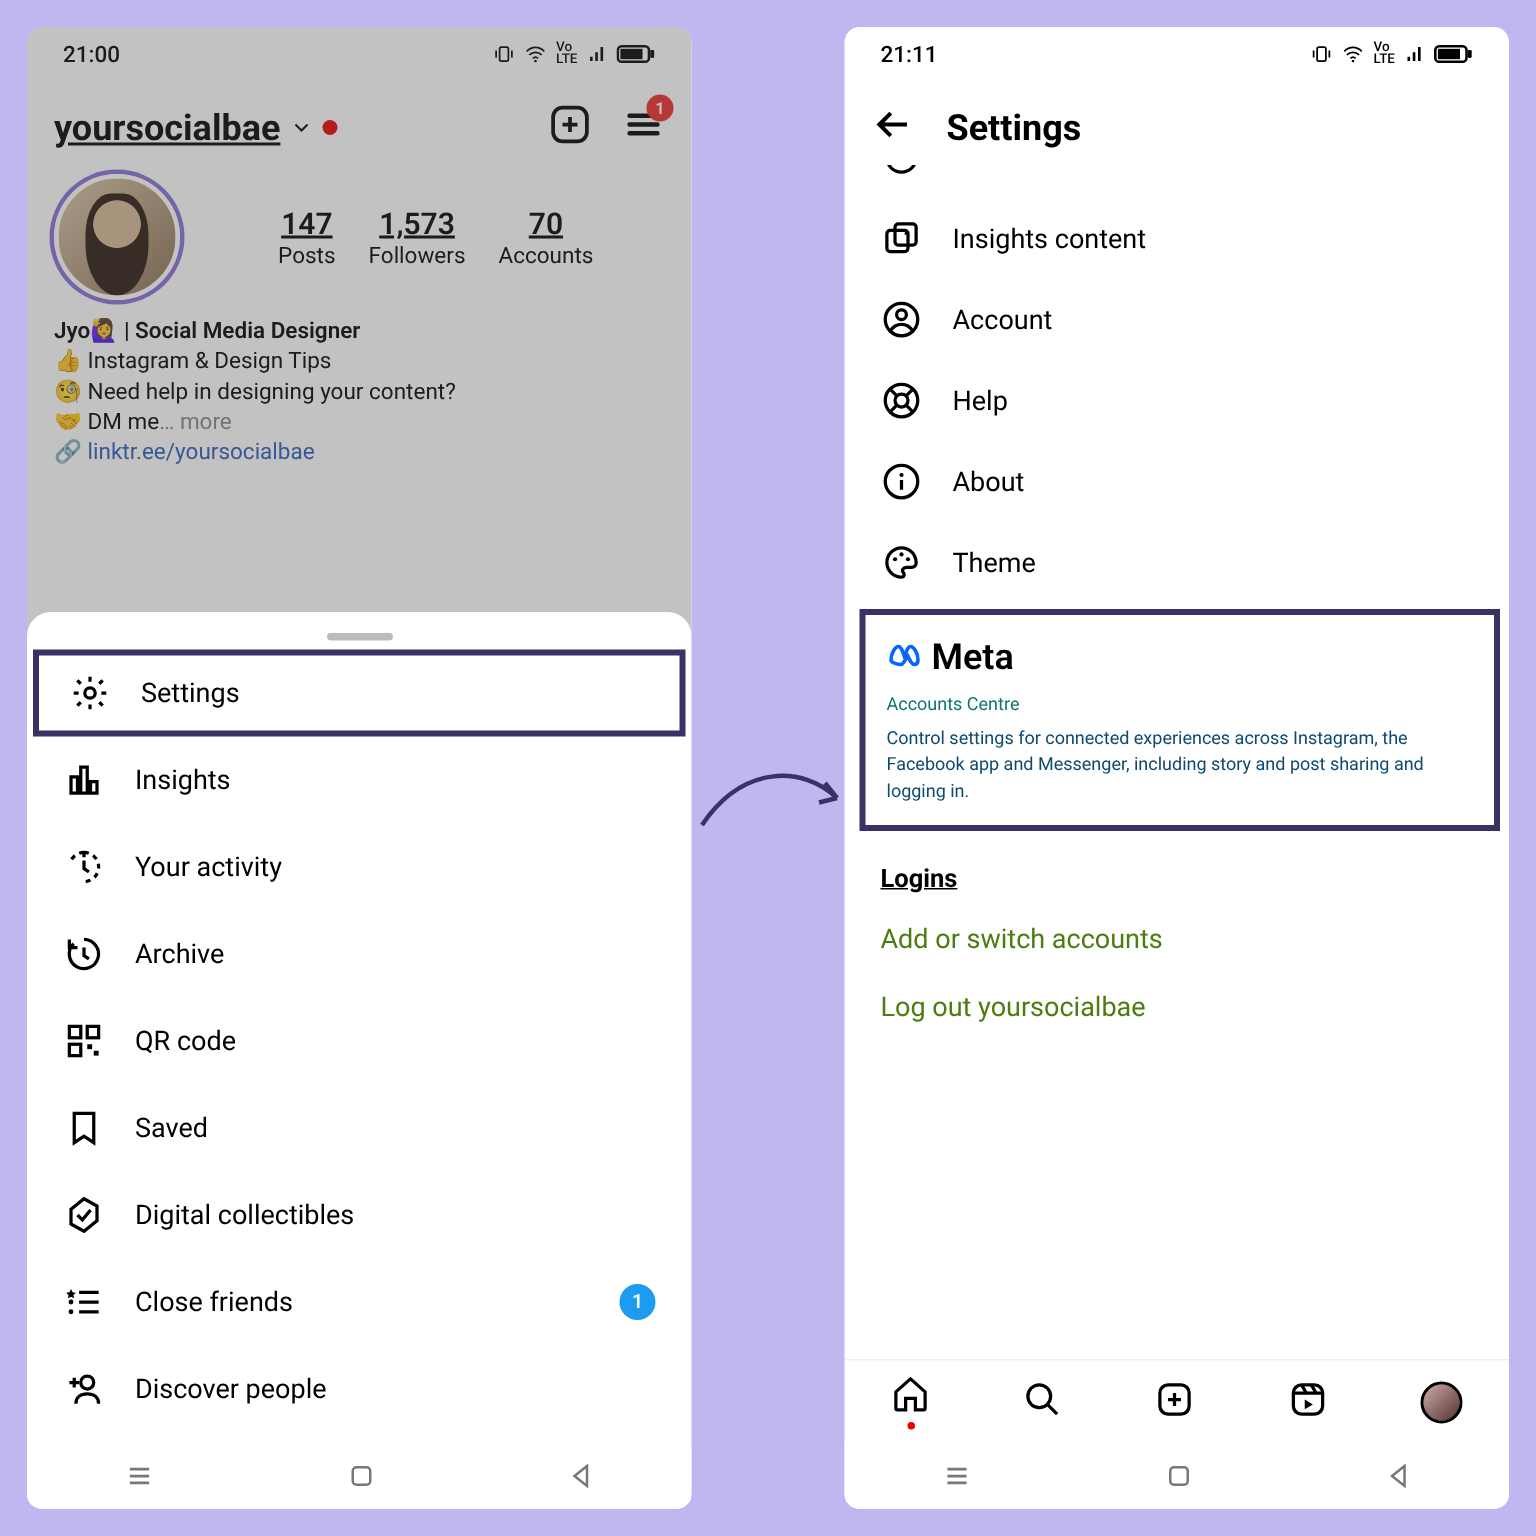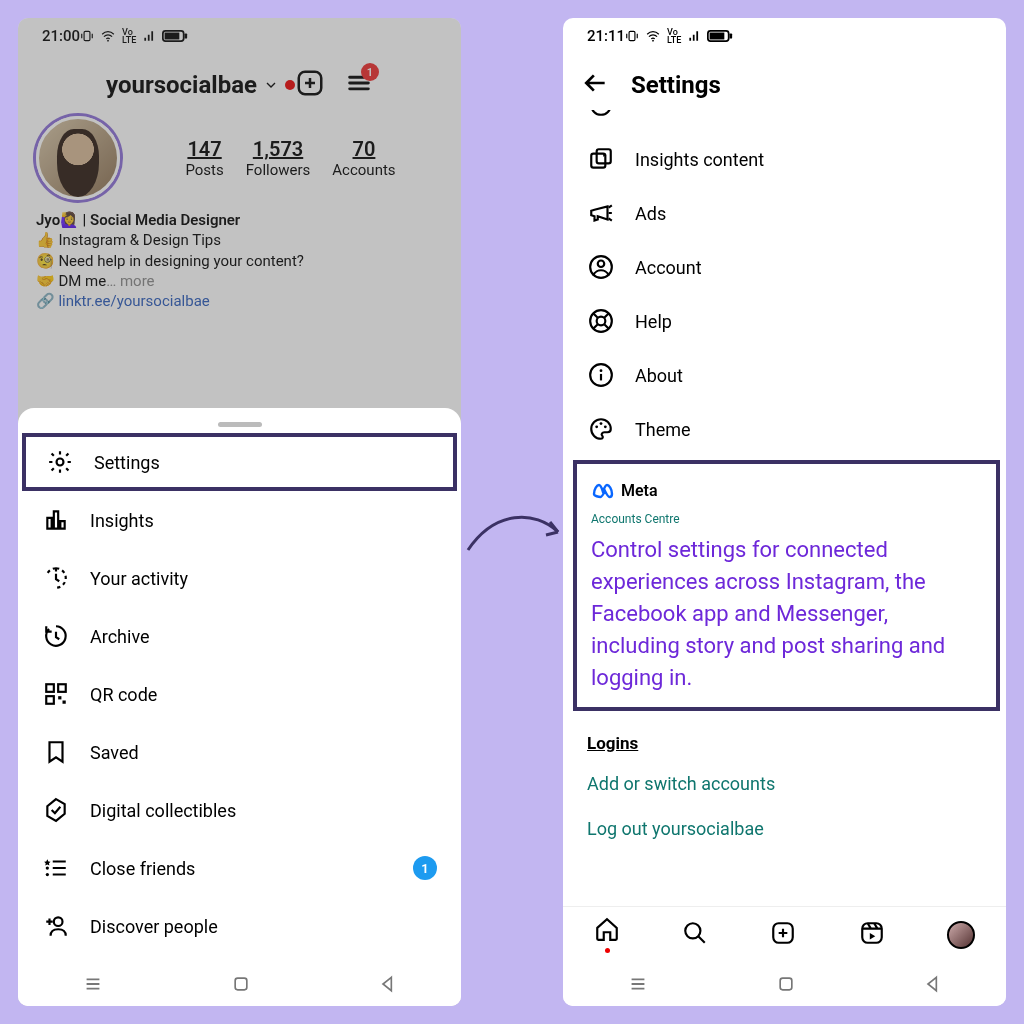--- a/index.html
+++ b/index.html
@@ -20,35 +20,37 @@
     border-radius: 10px;
     position: relative;
     overflow: hidden;
     display: flex;
     flex-direction: column;
   }
   
   .statusbar {
     height: 36px;
     display: flex;
+    justify-content: space-between;
     align-items: center;
     padding: 0 24px;
     font-size: 15px;
     font-weight: 500;
   }
   .statusbar .right { display: flex; gap: 6px; align-items: center; }
   
   .profile-area {
     padding: 14px 18px 0 18px;
   }
   .username-row {
     display: flex;
-    justify-content: center;
+    justify-content: space-between;
     align-items: center;
     margin-bottom: 14px;
+    text-decoration: underline;
   }
   .username {
     font-size: 24px;
     font-weight: 700;
     display: flex;
     align-items: center;
     gap: 6px;
   }
   .username .red-dot { width: 10px; height: 10px; background: #e00; border-radius: 50%; }
   .header-icons { display: flex; gap: 20px; align-items: center; }
@@ -174,26 +176,26 @@
     gap: 20px;
     padding: 14px 20px;
     font-size: 18px;
   }
   .set-item.clipped { padding-top: 0; height: 22px; overflow: hidden; align-items: flex-end; }
   .meta-box {
     border: 4px solid #3b3164;
     margin: 4px 6px;
     padding: 14px 14px;
   }
-  .meta-label { display: flex; align-items: center; gap: 6px; font-size: 16px; font-weight: 600; }
+  .meta-label { display: flex; gap: 6px; font-size: 24px; font-weight: 600; }
   .meta-label svg { flex-shrink: 0; }
   .accounts-link { color: #0f766e; font-size: 12px; margin: 10px 0 8px 0; }
-  .accounts-desc { color: #6d28d9; font-size: 22px; line-height: 1.45; }
+  .accounts-desc { color: #0c4a6e; font-size: 12px; line-height: 1.45; }
   .section-hdr { font-size: 17px; font-weight: 700; padding: 18px 20px 8px 20px; text-decoration: underline; }
-  .blue-link { color: #0f766e; font-size: 18px; padding: 12px 20px; }
+  .blue-link { color: #4d7c0f; font-size: 18px; padding: 12px 20px; }
   .ig-nav {
     height: 56px;
     display: flex;
     justify-content: space-around;
     align-items: center;
     border-top: 1px solid #eee;
   }
   .ig-nav .mini-avatar {
     width: 28px; height: 28px; border-radius: 50%;
     background: linear-gradient(135deg,#caa,#533);
@@ -459,29 +461,20 @@
       <span class="menu-icon">
         <svg width="26" height="26" viewBox="0 0 24 24">
             <rect x="3" y="7" width="13" height="13" rx="2" fill="none" stroke="#000" stroke-width="2"></rect>
             <rect x="8" y="3" width="13" height="13" rx="2" fill="none" stroke="#000" stroke-width="2"></rect>
             <path d="M14 7v3l3-1.5z" fill="#000"></path>
           </svg>
       </span>
       <span>Insights content</span>
     </div>
 
-    <div class="set-item">
-      <span class="menu-icon">
-        <svg width="26" height="26" viewBox="0 0 24 24">
-            <path d="M3 10v4l3 1v4l3-1v-3l9 3V6L6 9z" fill="none" stroke="#000" stroke-width="2"></path>
-            <path d="M19 7l3-2M19 12h3M19 17l3 2" stroke="#000" stroke-width="2"></path>
-          </svg>
-      </span>
-      <span>Ads</span>
-    </div>
 
     <div class="set-item">
       <span class="menu-icon">
         <svg width="26" height="26" viewBox="0 0 24 24">
             <circle cx="12" cy="12" r="10" fill="none" stroke="#000" stroke-width="2"></circle>
             <circle cx="12" cy="9" r="3" fill="none" stroke="#000" stroke-width="2"></circle>
             <path d="M5 20c1-4 5-5 7-5s6 1 7 5" fill="none" stroke="#000" stroke-width="2"></path>
           </svg>
       </span>
       <span>Account</span>

